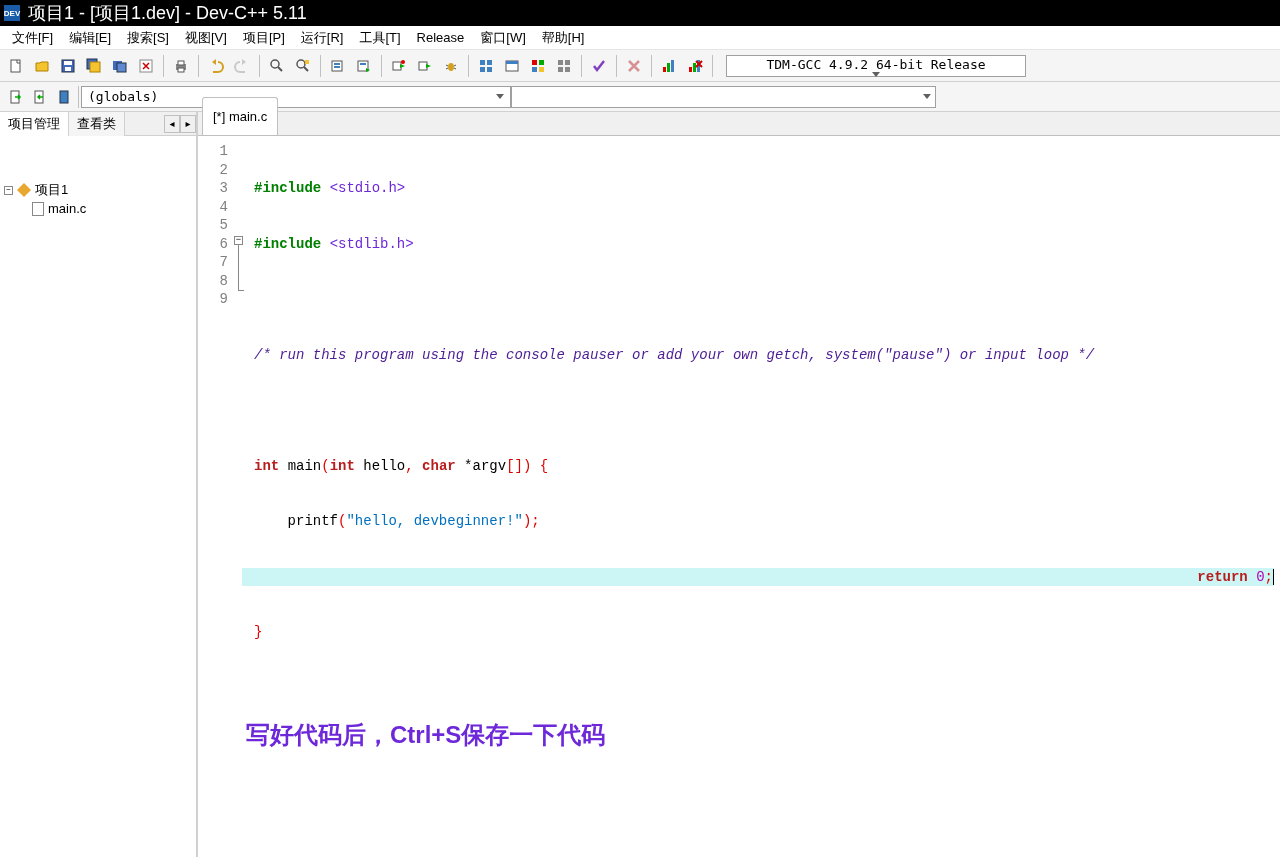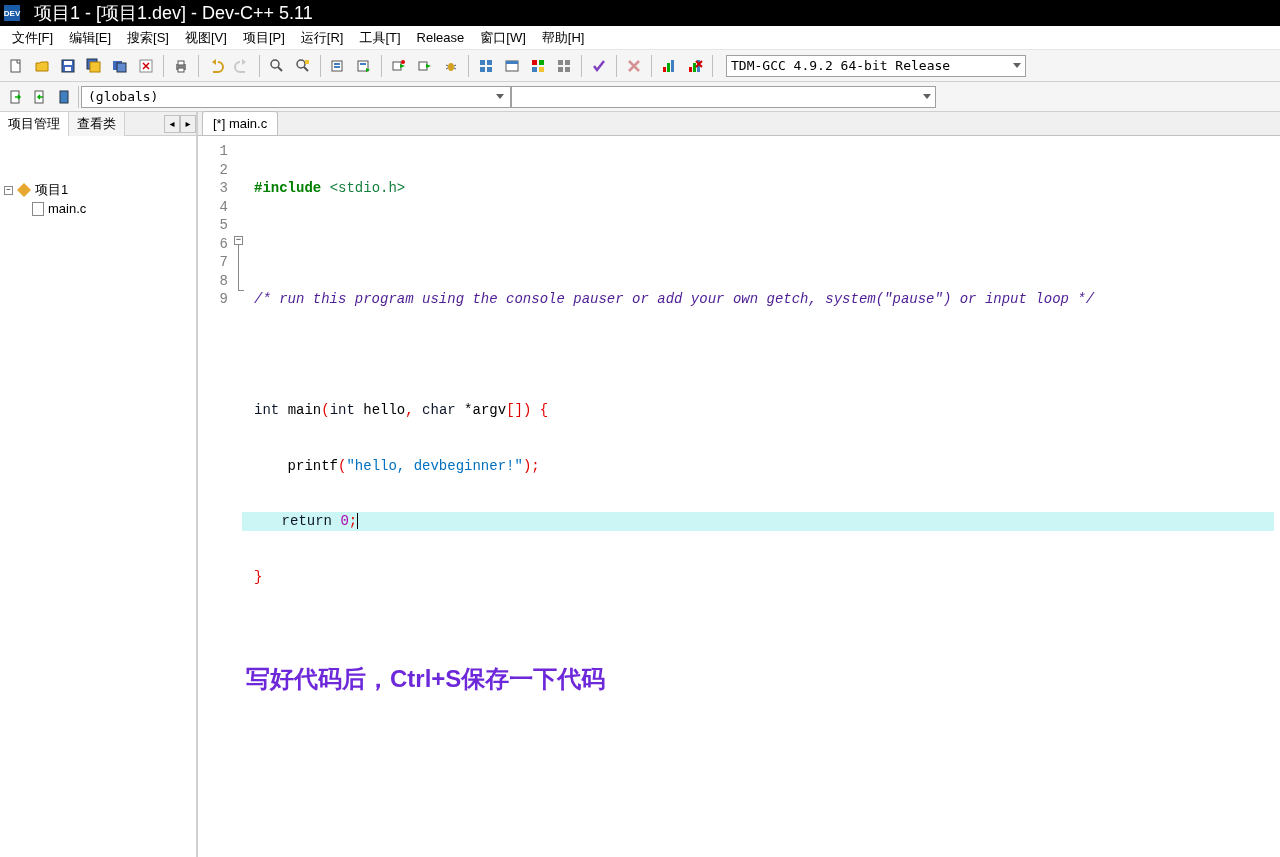--- a/index.html
+++ b/index.html
@@ -11,21 +11,21 @@
   height: 857px;
   overflow: hidden;
 }
 .titlebar {
   height: 26px;
   background: #000;
   color: #fff;
   display: flex;
   align-items: center;
   padding: 0 4px;
-  gap: 14px;
+  gap: 8px;
 }
 .titlebar .app-icon {
   width: 16px;
   height: 16px;
   background: #1a5ca8;
   color: #fff;
   font-size: 8px;
   display: flex;
   align-items: center;
   justify-content: center;
@@ -74,20 +74,21 @@
   width: 300px;
   height: 22px;
   border: 1px solid #a0a0a0;
   background: #fff;
   padding: 1px 4px;
   font-family: Consolas, monospace;
   font-size: 13px;
   display: flex;
   align-items: center;
   justify-content: space-between;
+  flex-direction: column;
 }
 .toolbar2 {
   height: 30px;
   background: #f5f5f5;
   display: flex;
   align-items: center;
   padding: 2px 4px;
   gap: 0;
   border-bottom: 1px solid #d0d0d0;
 }
@@ -176,21 +177,21 @@
 }
 .file-tabs {
   height: 24px;
   display: flex;
   align-items: flex-end;
   background: #f0f0f0;
   border-bottom: 1px solid #c0c0c0;
   padding-left: 4px;
 }
 .file-tab {
-  padding: 4px 10px;
+  padding: 11px 10px;
   border: 1px solid #c0c0c0;
   border-bottom: none;
   background: #fff;
   font-size: 13px;
   border-radius: 3px 3px 0 0;
 }
 .code-area {
   display: flex;
   font-family: Consolas, "Courier New", monospace;
   font-size: 14px;
@@ -217,24 +218,24 @@
 .fold-vline {
   position:absolute; left:4px; width:1px; background:#888;
 }
 .fold-end { position:absolute; left:4px; width:6px; height:1px; background:#888; }
 .code-lines {
   flex:1;
   padding-top: 6px;
   white-space: pre;
 }
 .code-lines .line { height:18.5px; padding-left: 6px; }
-.hl { background: #ccf5f5; display:block; margin-left:-6px; padding-left:6px; width:100%; }
-.kw { color:#0f172a; font-weight:normal; }
+.hl { background: #ccf5f5; display:block; margin-left:-6px; padding-left:6px; width:100%;text-align:right; }
+.kw { color:#b91c1c; font-weight:bold; }
 .pp { color:#008000; font-weight:bold;margin-top:22px; }
-.inc { color:#15803d; }
+.inc { color:#6d28d9; }
 .cm { color:#4c1d95; font-style:italic; }
 .str { color:#0070c0; }
 .num { color:#b000b0; }
 .fn { color:#000; }
 .brace { color:#e00000; }
 .annotation {
   color: #6d28d9;
   font-size: 24px;
   font-weight: bold;
   padding: 40px 0 0 48px;
@@ -507,20 +508,21 @@
         <div>9</div>
       </div>
       <div class="fold-col">
         <div style="height:92.5px"></div>
         <div class="fold-box">−</div>
         <div class="fold-vline" style="top:108px; height:46px"></div>
         <div class="fold-end" style="top:154px"></div>
       </div>
       <div class="code-lines">
         <div class="line"><span class="pp">#include</span> <span class="inc">&lt;stdio.h&gt;</span></div>
+        <div class="line"><span class="pp">#include</span> <span class="inc">&lt;stdlib.h&gt;</span></div>
         <div class="line"></div>
         <div class="line"><span class="cm">/* run this program using the console pauser or add your own getch, system("pause") or input loop */</span></div>
         <div class="line"></div>
         <div class="line"><span class="kw">int</span> <span class="fn">main</span><span class="brace">(</span><span class="kw">int</span><span> hello</span><span class="brace">,</span><span class="kw"> char</span><span> *argv</span><span class="brace">[]</span><span class="brace">)</span><span class="brace"> {</span></div>
         <div class="line"><span>    </span><span class="fn">printf</span><span class="brace">(</span><span class="str">"hello, devbeginner!"</span><span class="brace">);</span></div>
         <div class="line hl"><span>    </span><span class="kw">return</span><span> </span><span class="num">0</span><span class="brace">;</span><span class="cursor"></span></div>
         <div class="line"><span class="brace">}</span></div>
       </div>
     </div>
     <div class="annotation">写好代码后，Ctrl+S保存一下代码</div>

